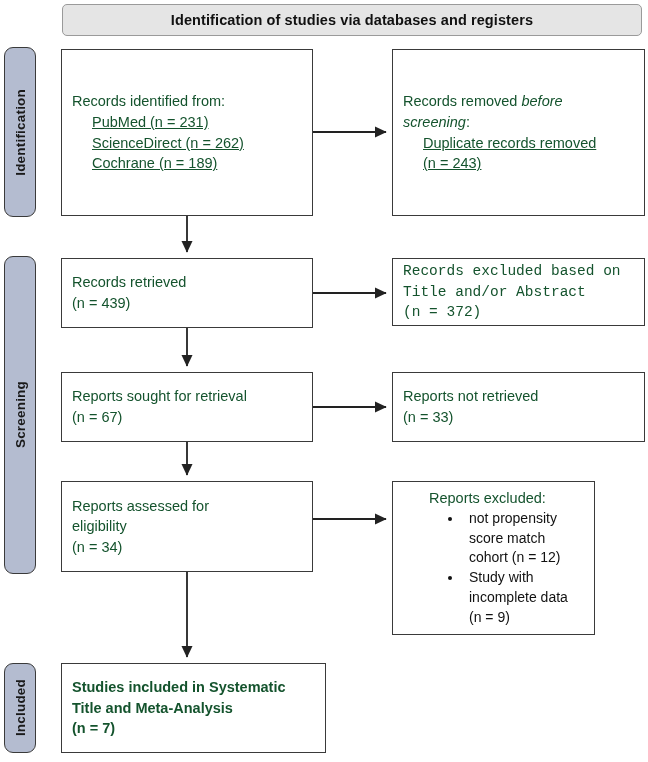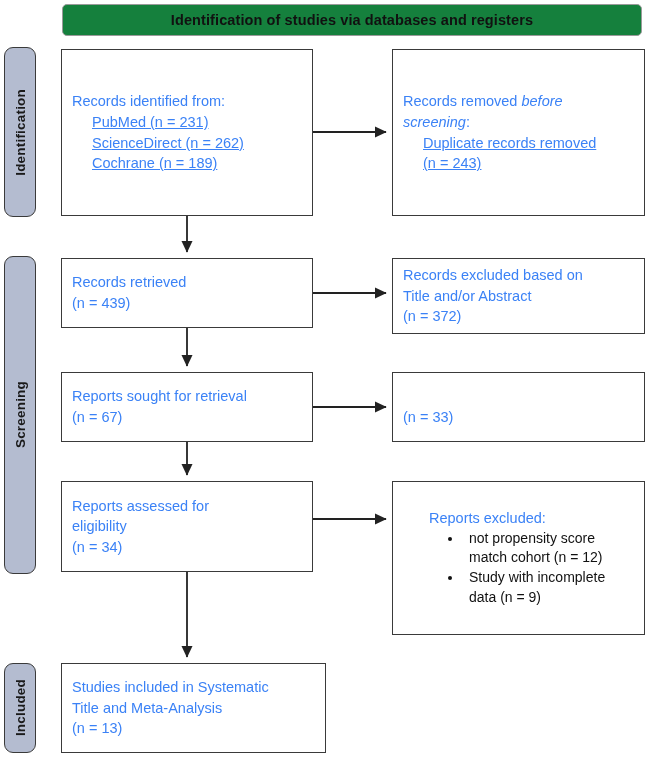--- a/index.html
+++ b/index.html
@@ -24,21 +24,21 @@
     height: 762px;
   }
 
   
   .header-banner {
     position: absolute;
     left: 62px;
     top: 4px;
     width: 580px;
     height: 32px;
-    background: #15803d;
+    background: #e5e5e5;
     border: 1px solid #9a9a9a;
     border-radius: 5px;
     display: flex;
     align-items: center;
     justify-content: center;
     box-sizing: border-box;
   }
   .header-banner-text {
     font-size: 14.5px;
     font-weight: bold;
@@ -79,47 +79,47 @@
     border: 1.6px solid #3a3a3a;
     box-sizing: border-box;
     padding: 0 10px;
     display: flex;
     flex-direction: column;
     justify-content: center;
   }
   .box-text {
     font-size: 14.5px;
     line-height: 1.42;
-    color: #3b82f6;
+    color: #14532d;
   }
   .indent-1 { padding-left: 20px; display: block; text-decoration: underline; }
   .ital { font-style: italic; }
 
   ul.bullets {
     margin: 0;
     padding: 0 0 0 34px;
     list-style: disc;
   }
   ul.bullets li {
     font-size: 14px;
     line-height: 1.42;
     margin: 0;
     padding-left: 6px;
   }
 
   
   #box-identified       { left: 61px;  top: 49px;  width: 252px; height: 167px; }
   #box-removed          { left: 392px; top: 49px;  width: 253px; height: 167px; }
   #box-screened         { left: 61px;  top: 258px; width: 252px; height: 70px;  }
-  #box-excluded-title   { left: 392px; top: 258px; width: 253px; height: 76px;  }
+  #box-excluded-title   { left: 392px; top: 258px; width: 253px; height: 68px; font-family: Liberation Mono, monospace;  }
   #box-sought           { left: 61px;  top: 372px; width: 252px; height: 70px;  }
   #box-not-retrieved    { left: 392px; top: 372px; width: 253px; height: 70px;  }
   #box-assessed         { left: 61px;  top: 481px; width: 252px; height: 91px;  }
-  #box-reports-excluded { left: 392px; top: 481px; width: 253px; height: 154px; padding-left: 36px; }
-  #box-included         { left: 61px;  top: 663px; width: 265px; height: 90px;  }
+  #box-reports-excluded { left: 392px; top: 481px; width: 203px; height: 154px; padding-left: 36px; }
+  #box-included         { left: 61px;  top: 663px; width: 265px; height: 90px; font-weight: bold;  }
 
   
   #connectors {
     position: absolute;
     left: 0; top: 0;
     width: 648px; height: 762px;
     pointer-events: none;
   }
 </style>
 </head>
@@ -200,21 +200,21 @@
 
   <div class="box" id="box-sought">
     <div class="box-text">
       <span>Reports sought for retrieval</span><br>
       <span>(n = 67)</span>
     </div>
   </div>
 
   <div class="box" id="box-not-retrieved">
     <div class="box-text">
-      <br>
+      <span>Reports not retrieved</span><br>
       <span>(n = 33)</span>
     </div>
   </div>
 
   <div class="box" id="box-assessed">
     <div class="box-text">
       <span>Reports assessed for</span><br>
       <span>eligibility</span><br>
       <span>(n = 34)</span>
     </div>
@@ -225,17 +225,17 @@
     <ul class="bullets">
       <li>not propensity score match cohort (n = 12)</li>
       <li>Study with incomplete data (n = 9)</li>
     </ul>
   </div>
 
   <div class="box" id="box-included">
     <div class="box-text">
       <span>Studies included in Systematic</span><br>
       <span>Title and Meta-Analysis</span><br>
-      <span>(n = 13)</span>
+      <span>(n = 7)</span>
     </div>
   </div>
 
 </div>
 
 </body></html>

